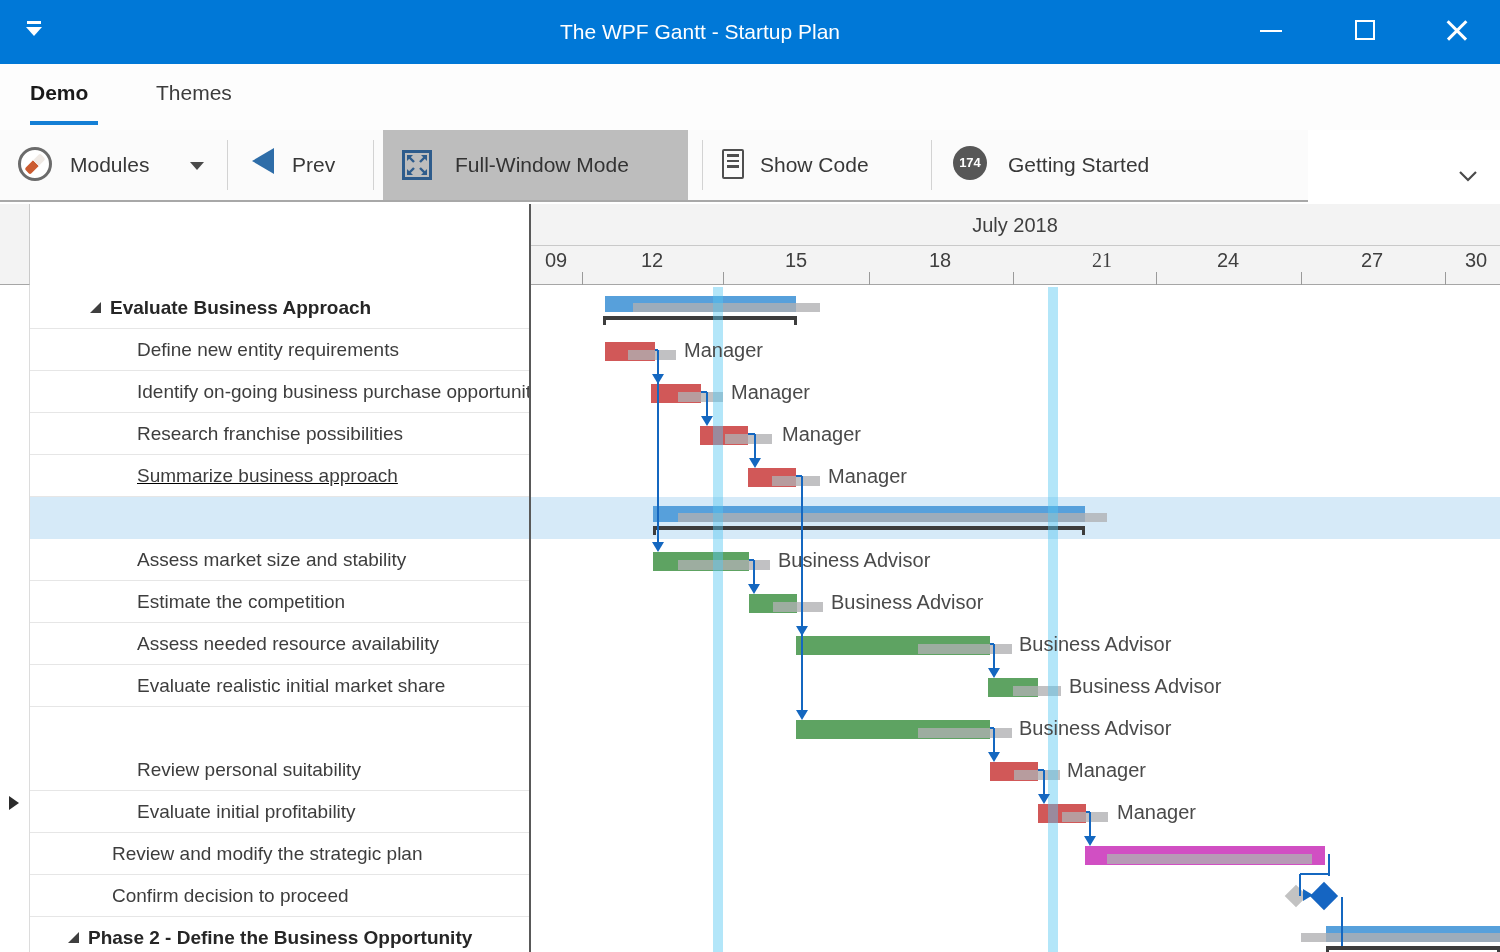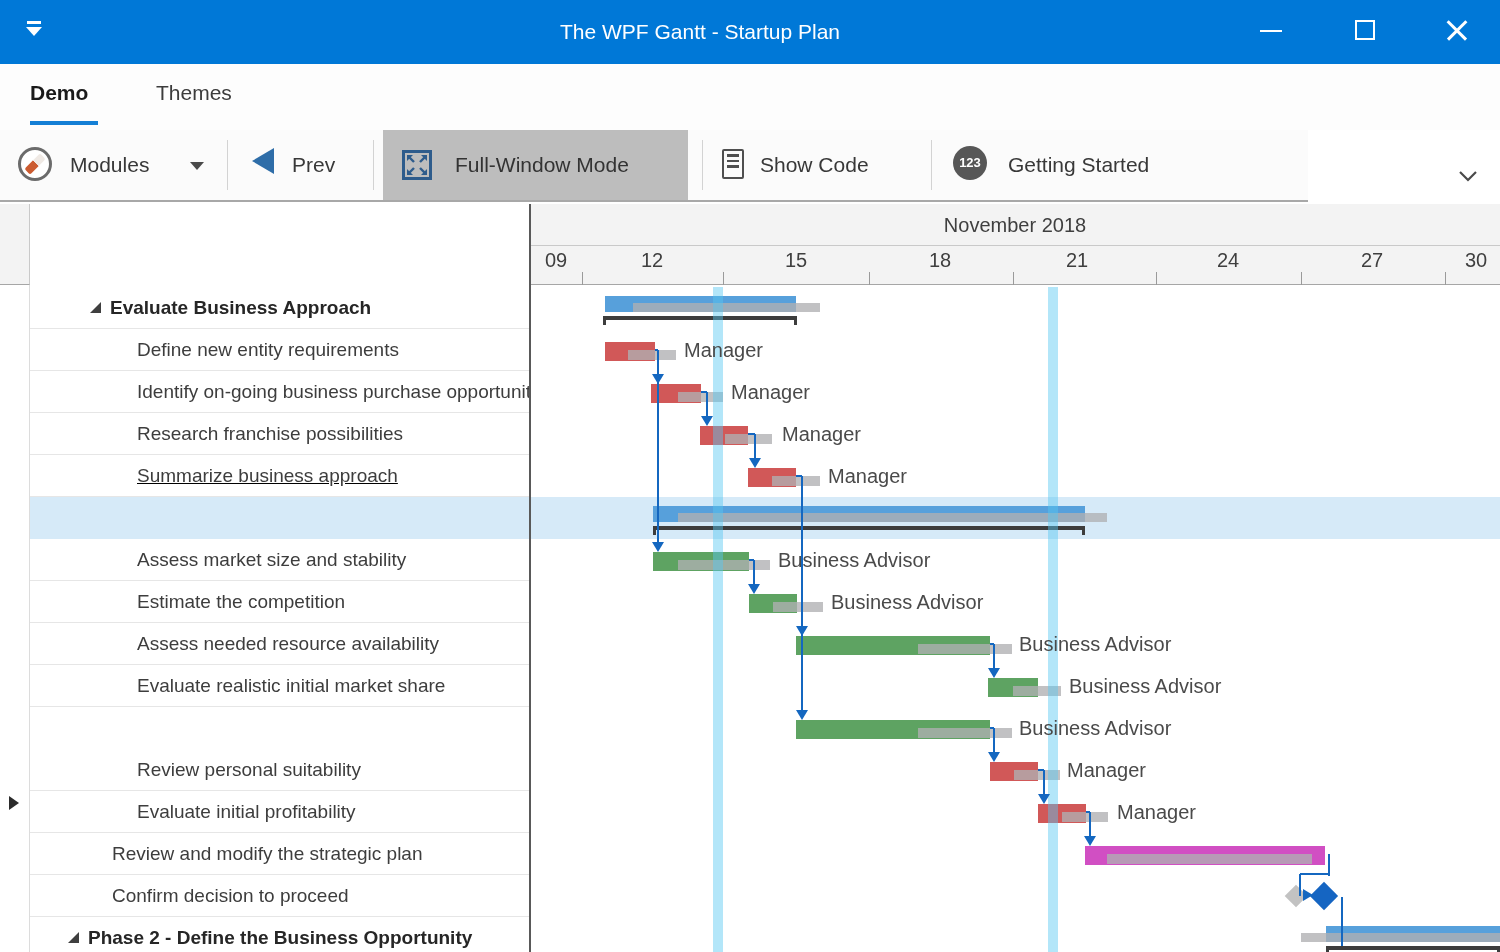--- a/index.html
+++ b/index.html
@@ -158,39 +158,39 @@
     <div class="tb-group">
       <div class="doc-icon">
           <i></i>
           <i></i>
           <i></i>
         </div>
       <div class="tb-label" style="left:760px;">Show Code</div>
     </div>
     <div class="tb-sep" style="left:931px;"></div>
     <div class="tb-group">
-      <div class="badge-circle">123</div>
+      <div class="badge-circle">174</div>
       <div class="tb-label" style="left:1008px;">Getting Started</div>
     </div>
   </div>
   <svg class="tb-chevron" width="20" height="12" viewBox="0 0 20 12">
     <polyline points="2,2 10,10 18,2" fill="none" stroke="#4A4A4A" stroke-width="2.2"></polyline>
   </svg>
 
   <div class="hdr hdr-corner"></div>
   <div class="hdr hdr-time">
     <div class="hdr-month">
-      <span>November 2018</span>
+      <span>July 2018</span>
     </div>
     <div id="day-cells">
         <div class="day-label" style="left: 25px;">09</div>
         <div class="day-label" style="left: 121px;">12</div>
         <div class="day-label" style="left: 265px;">15</div>
         <div class="day-label" style="left: 409px;">18</div>
-        <div class="day-label" style="left: 546px;">21</div>
+        <div class="day-label" style="left: 571px; font-family: Liberation Serif, serif;">21</div>
         <div class="day-label" style="left: 697px;">24</div>
         <div class="day-label" style="left: 841px;">27</div>
         <div class="day-label" style="left: 945px;">30</div>
         <div class="day-tick" style="left: 51px;"></div>
         <div class="day-tick" style="left: 192px;"></div>
         <div class="day-tick" style="left: 338px;"></div>
         <div class="day-tick" style="left: 482px;"></div>
         <div class="day-tick" style="left: 625px;"></div>
         <div class="day-tick" style="left: 770px;"></div>
         <div class="day-tick" style="left: 914px;"></div>

